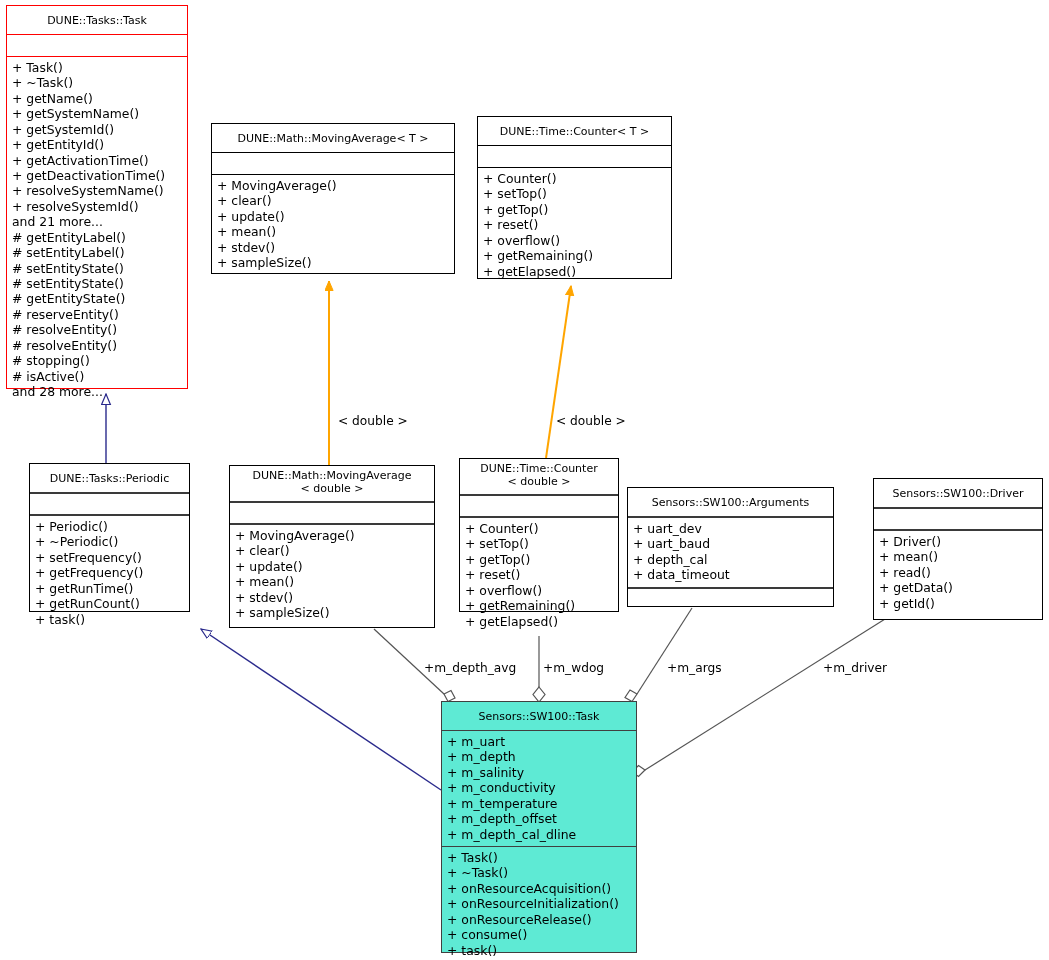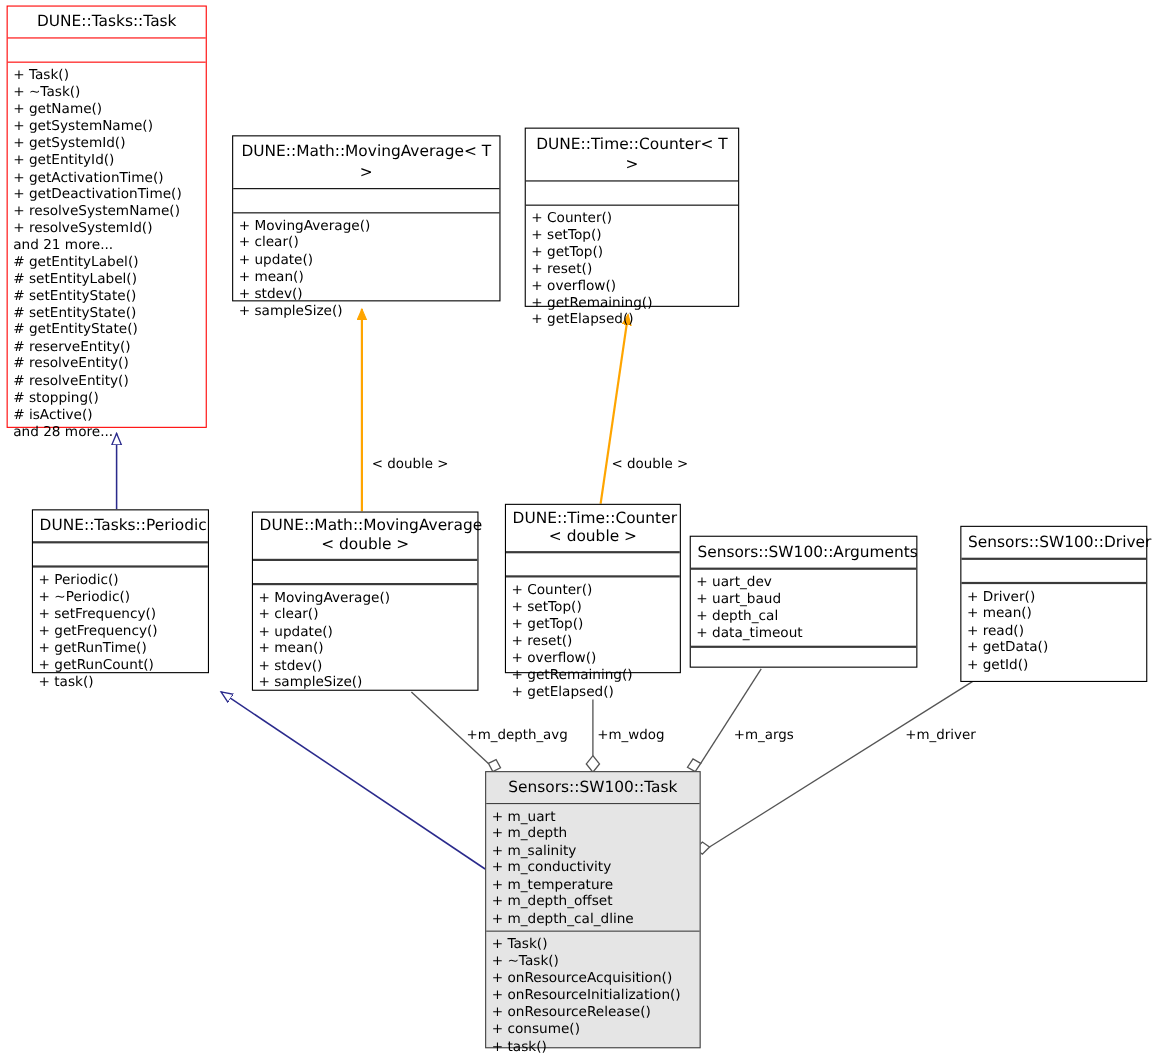--- a/index.html
+++ b/index.html
@@ -36,34 +36,34 @@
     border-bottom:1px solid #000000;
   }
   .uml-class .sec.empty{
     min-height:22px;
   }
   .uml-class .sec.methods{}
   .uml-class .row{
     white-space:pre;
     line-height:1.245;
   }
-  .t-title{font-size:14px;color:#000;}
+  .t-title{font-size:11px;color:#000;}
   .t-row{font-size:12.4px;color:#000;}
 
   
   .uml-class.root{
     border:1px solid #ff0000;
   }
   .uml-class.root .sec.title,
   .uml-class.root .sec.attrs{
     border-bottom:1px solid #ff0000;
   }
   
   .uml-class.current{
-    background:#e5e5e5;
+    background:#5eead4;
     border:1px solid #404040;
   }
   .uml-class.current .sec.title,
   .uml-class.current .sec.attrs{
     border-bottom:1px solid #404040;
   }
   
   .uml-class.thick .sec.title,
   .uml-class.thick .sec.attrs{
     border-bottom:2px solid #3a3a3a;

